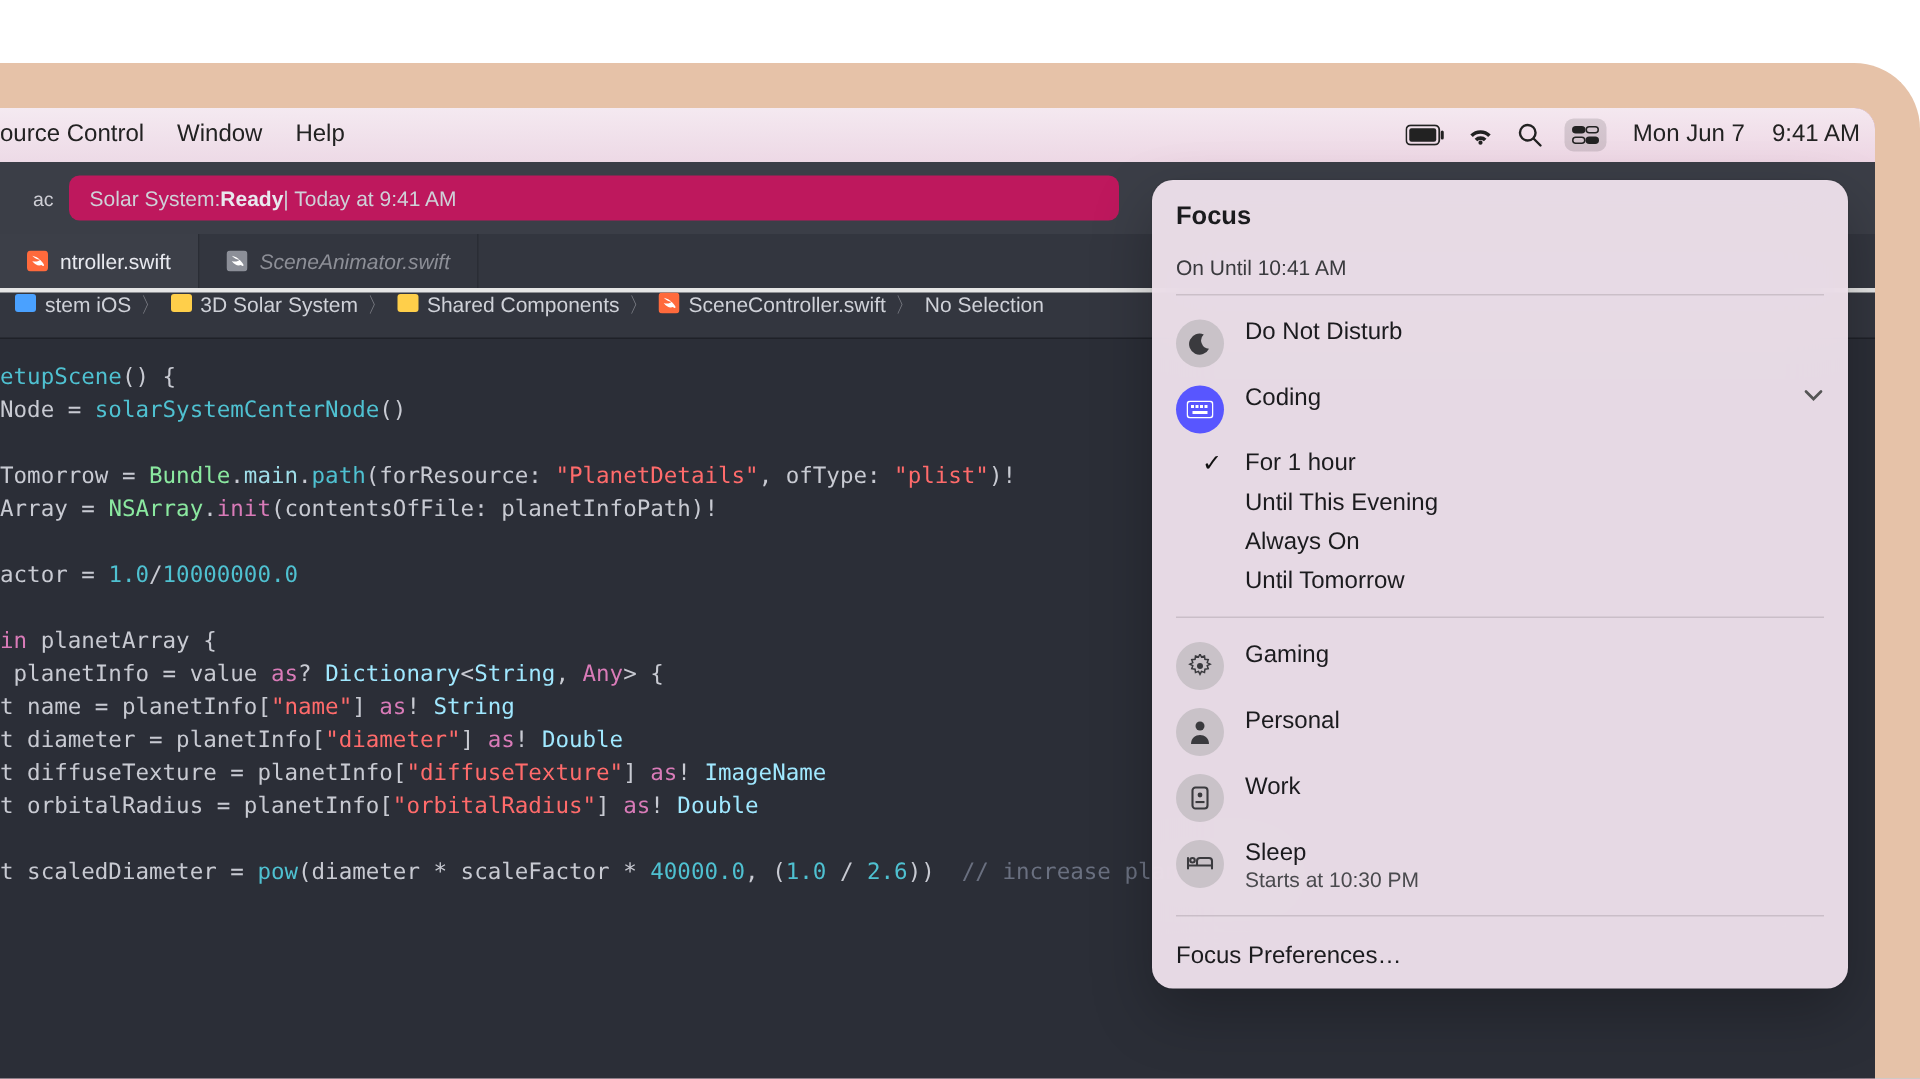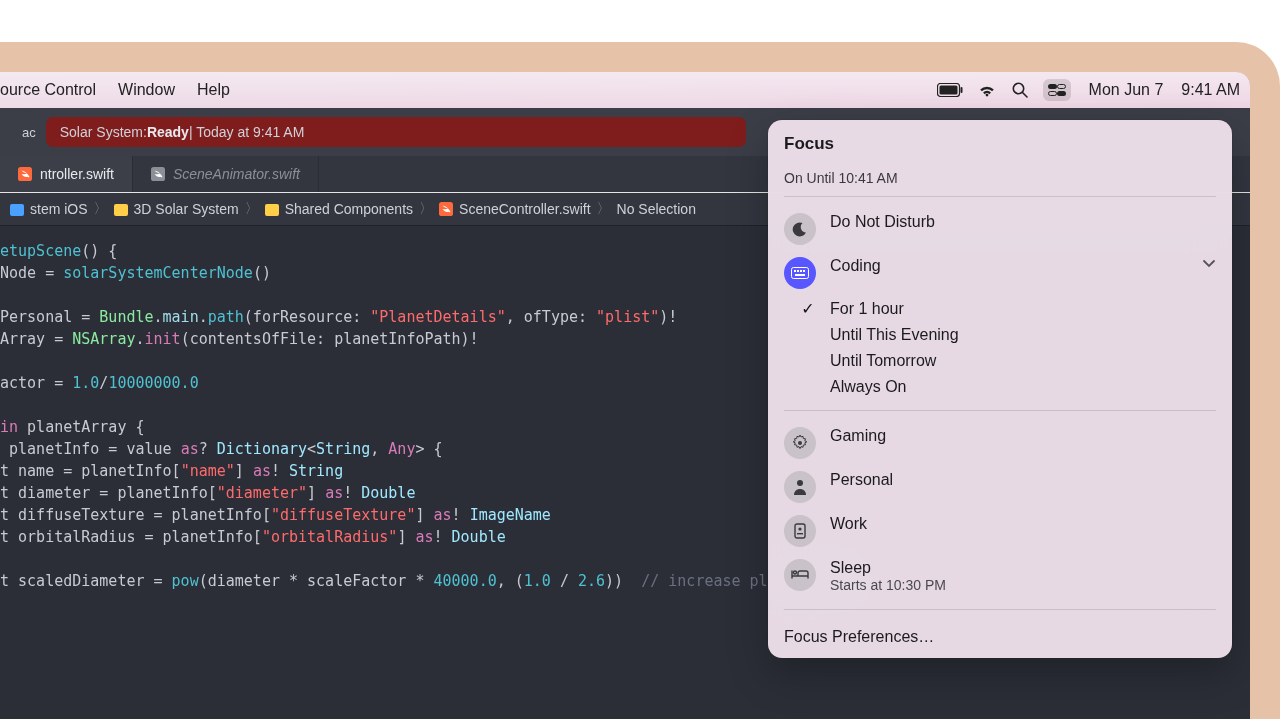--- a/index.html
+++ b/index.html
@@ -27,30 +27,30 @@
   .menubar .status { display: flex; align-items: center; gap: 14px; margin-left: 18px; }
   .menubar .cc { width: 28px; height: 22px; border-radius: 6px; background: rgba(0,0,0,0.12); display: flex; align-items: center; justify-content: center; }
   .menubar .date { font-weight: 500; margin-left: 4px; }
 
   svg { display: block; }
 
   
   .xcode { position: absolute; top: 36px; left: 0; right: 0; bottom: 0; background: #2b2e37; color: #ddd; font-size: 15px; }
   .toolbar { height: 48px; background: #3b3e47; display: flex; align-items: center; padding: 0 12px; }
   .toolbar .chip { font-size: 13px; color: #cfcfd6; padding: 0 10px; }
-  .toolbar .statuspill { flex: 0 0 auto; background: #7f1d1d; border-radius: 7px; height: 30px; display: flex; align-items: center; padding: 0 14px; font-size: 14px; color: #cfd1d8; min-width: 700px; }
+  .toolbar .statuspill { flex: 0 0 auto; background: #be185d; border-radius: 7px; height: 30px; display: flex; align-items: center; padding: 0 14px; font-size: 14px; color: #cfd1d8; min-width: 700px; }
   .toolbar .statuspill b { color: #e8e8ee; font-weight: 600; }
 
   .tabbar { height: 36px; background: #33363f; display: flex; align-items: stretch; }
   .tab { display: flex; align-items: center; gap: 8px; padding: 0 18px; font-size: 14px; color: #c6c7cf; border-right: 1px solid #2a2d35; }
   .tab.active { background: #3c3f48; color: #e8e9ef; }
   .tab .swifticon { width: 14px; height: 14px; }
   .tab .dim { color: #8d8f97; font-style: italic; }
 
-  .crumbbar { height: 34px; background: #33363f; border-top: 1px solid #e5e5e5; border-bottom: 1px solid #1f2128; display: flex; align-items: center; gap: 6px; padding: 0 10px; font-size: 14px; color: #cfd1d8; }
+  .crumbbar { height: 34px; background: #33363f; border-top: 3px solid #e5e5e5; border-bottom: 1px solid #1f2128; display: flex; align-items: flex-start; gap: 6px; padding: 0 10px; font-size: 14px; color: #cfd1d8; }
   .crumbbar .sep { color: #7b7d85; }
   .folder { width: 14px; height: 12px; display: inline-block; background: #ffcf4a; border-radius: 2px; position: relative; top: 1px; }
   .folderblue { background: #4aa1ff; }
 
   .editor { padding: 14px 0 0 0; font-family: Menlo, Consolas, monospace; font-size: 15px; line-height: 22px; white-space: pre; color: #c8cad2; }
   .tok-fn { color: #4fc1d1; }
   .tok-kw { color: #d97bb8; }
   .tok-type { color: #8be9a0; }
   .tok-str { color: #ff6b6b; }
   .tok-num { color: #4fc1d1; }
@@ -126,21 +126,21 @@
             <path d="M4 4c2 2 4 3 6 3-1 1-3 2-6 1 2 3 5 4 7 3 1 1 2 1 2 0-1-2-4-6-9-7z" fill="#fff"></path>
           </svg>
         <span>SceneController.swift</span>
           <span class="sep">〉</span>
         <span>No Selection</span>
       </div>
 
       <div class="editor"><span class="tok-fn">etupScene</span><span>() {</span>
 <span>Node = </span><span class="tok-call">solarSystemCenterNode</span><span>()</span>
 
-<span>Personal = </span><span class="tok-type">Bundle</span><span>.</span><span class="tok-prop">main</span><span>.</span><span class="tok-call">path</span><span>(forResource: </span><span class="tok-str">"PlanetDetails"</span><span>, ofType: </span><span class="tok-str">"plist"</span><span>)!</span>
+<span>Tomorrow = </span><span class="tok-type">Bundle</span><span>.</span><span class="tok-prop">main</span><span>.</span><span class="tok-call">path</span><span>(forResource: </span><span class="tok-str">"PlanetDetails"</span><span>, ofType: </span><span class="tok-str">"plist"</span><span>)!</span>
 <span>Array = </span><span class="tok-type">NSArray</span><span>.</span><span class="tok-kw">init</span><span>(contentsOfFile: planetInfoPath)!</span>
 
 <span>actor = </span><span class="tok-num">1.0</span><span>/</span><span class="tok-num">10000000.0</span>
 
 <span class="tok-kw">in</span><span> planetArray {</span>
 <span> planetInfo = value </span><span class="tok-kw">as</span><span>? </span><span class="tok-typl">Dictionary</span><span>&lt;</span><span class="tok-typl">String</span><span>, </span><span class="tok-kw">Any</span><span>&gt; {</span>
 <span>t name = planetInfo[</span><span class="tok-str">"name"</span><span>] </span><span class="tok-kw">as</span><span>! </span><span class="tok-typl">String</span>
 <span>t diameter = planetInfo[</span><span class="tok-str">"diameter"</span><span>] </span><span class="tok-kw">as</span><span>! </span><span class="tok-typl">Double</span>
 <span>t diffuseTexture = planetInfo[</span><span class="tok-str">"diffuseTexture"</span><span>] </span><span class="tok-kw">as</span><span>! </span><span class="tok-typl">ImageName</span>
 <span>t orbitalRadius = planetInfo[</span><span class="tok-str">"orbitalRadius"</span><span>] </span><span class="tok-kw">as</span><span>! </span><span class="tok-typl">Double</span>
@@ -210,24 +210,24 @@
           </svg>
       </div>
       <div class="subrow">
         <span class="check">✓</span>
         <span>For 1 hour</span>
       </div>
       <div class="subrow">
         <span>Until This Evening</span>
       </div>
       <div class="subrow">
+        <span>Always On</span>
+      </div>
+      <div class="subrow">
         <span>Until Tomorrow</span>
-      </div>
-      <div class="subrow">
-        <span>Always On</span>
       </div>
       <hr>
       <div class="row">
         <span class="iconcirc">
           <svg width="16" height="16" viewBox="0 0 16 16">
               <circle cx="8" cy="8" r="2" fill="currentColor"></circle>
               <path d="M8 0l1 2 2-.7.3 2.2 2.2.3-.7 2 2 1-2 1 .7 2-2.2.3-.3 2.2-2-.7-1 2-1-2-2 .7-.3-2.2-2.2-.3.7-2-2-1 2-1-.7-2 2.2-.3.3-2.2 2 .7 1-2z" fill="none" stroke="currentColor" stroke-width="1"></path>
             </svg>
         </span>
         <span class="label">Gaming</span>

